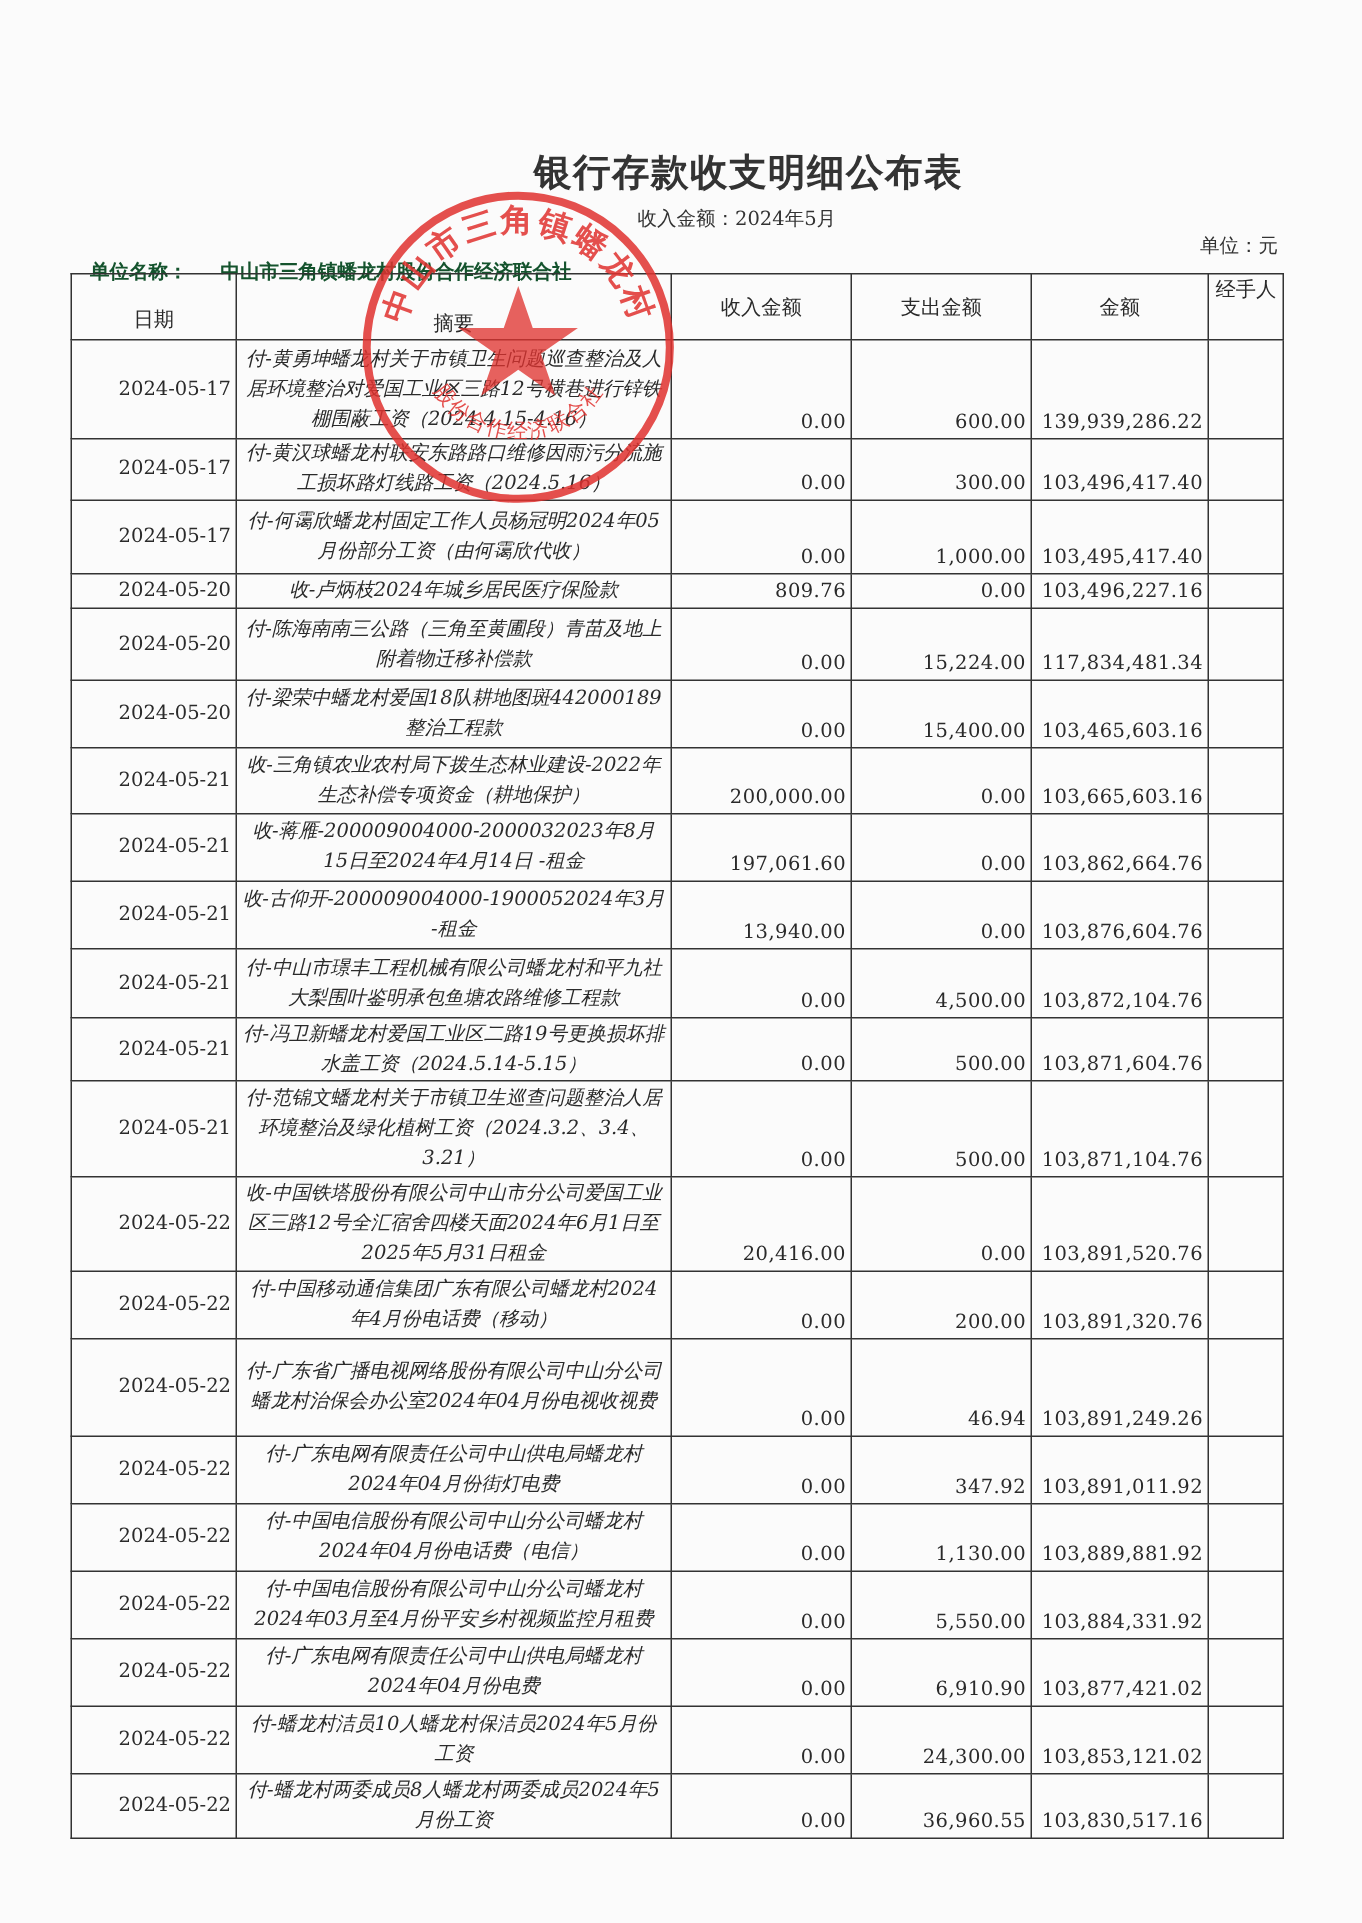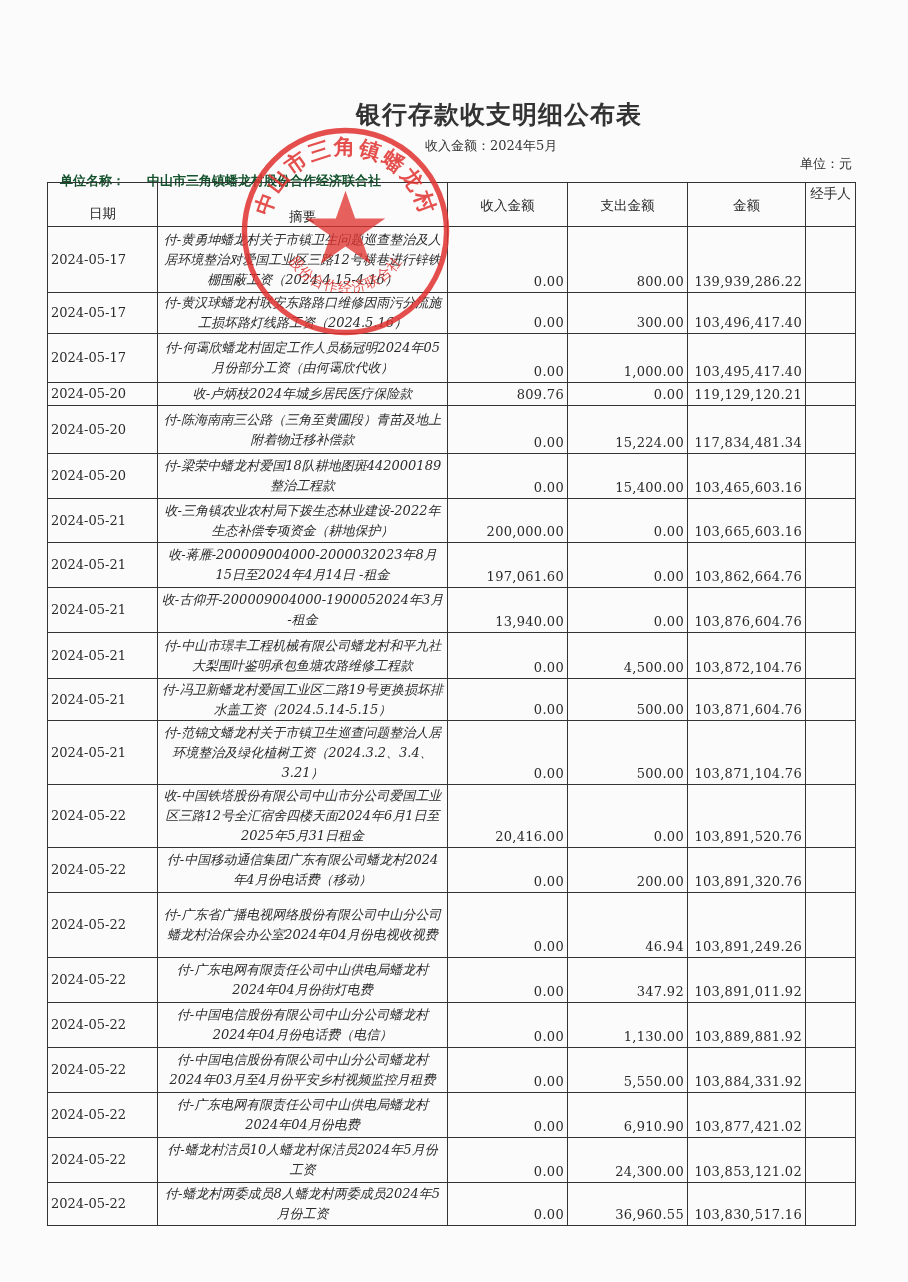--- a/index.html
+++ b/index.html
@@ -10,21 +10,21 @@
            font-size:25px; font-weight:bold; letter-spacing:1px; color:#333;padding-left:45px; }
   .period { position:absolute; left:425px; top:137px; font-size:13px; color:#333; }
   .unit { position:absolute; right:56px; top:155px; font-size:13px; color:#333; }
   .org { position:absolute; left:60px; top:172px; font-size:13px; color:#14532d;font-weight:bold; }
   .org .lbl { margin-right:22px; }
   table.ledger { position:absolute; left:47px; top:182px; border-collapse:collapse;
                  table-layout:fixed; width:808px; }
   table.ledger td, table.ledger th { border:1.3px solid #333; padding:0 3px;
                  font-weight:normal; font-size:13px; line-height:20px; }
   table.ledger th { font-size:13.5px; height:20px; vertical-align:middle; text-align:center; }
-  td.date { text-align:left; vertical-align:middle; font-size:13px; }
+  td.date { text-align:right; vertical-align:middle; font-size:13px; }
   td.desc { vertical-align:middle; text-align:center; padding-left:4px; line-height:20.5px;
             font-size:13.5px;font-style:italic; }
   td.num { text-align:right; vertical-align:bottom; padding-bottom:2px; font-size:13px;
            letter-spacing:0.3px; }
   td.bal { text-align:right; vertical-align:bottom; padding-bottom:4px; padding-right:4px; font-size:13px; letter-spacing:0.3px; }
   .stamp { position:absolute; left:238px; top:124px; width:215px; height:215px; pointer-events:none; opacity:0.85; }
 </style>
 </head>
 <body>
 
@@ -54,21 +54,21 @@
       <th>支出金额</th>
       <th>金额</th>
       <th style="vertical-align:top">经手人</th>
     </tr>
   </thead>
   <tbody id="ledger-body">
       <tr style="height: 66px;">
         <td class="date">2024-05-17</td>
         <td class="desc">付-黄勇坤蟠龙村关于市镇卫生问题巡查整治及人居环境整治对爱国工业区三路12号横巷进行锌铁棚围蔽工资（2024.4.15-4.16）</td>
         <td class="num">0.00</td>
-        <td class="num">800.00</td>
+        <td class="num">600.00</td>
         <td class="bal">139,939,286.22</td>
         <td class="num"></td>
       </tr>
       <tr style="height: 41px;">
         <td class="date">2024-05-17</td>
         <td class="desc">付-黄汉球蟠龙村联安东路路口维修因雨污分流施工损坏路灯线路工资（2024.5.16）</td>
         <td class="num">0.00</td>
         <td class="num">300.00</td>
         <td class="bal">103,496,417.40</td>
         <td class="num"></td>
@@ -79,21 +79,21 @@
         <td class="num">0.00</td>
         <td class="num">1,000.00</td>
         <td class="bal">103,495,417.40</td>
         <td class="num"></td>
       </tr>
       <tr style="height: 23px;">
         <td class="date">2024-05-20</td>
         <td class="desc">收-卢炳枝2024年城乡居民医疗保险款</td>
         <td class="num">809.76</td>
         <td class="num">0.00</td>
-        <td class="bal">119,129,120.21</td>
+        <td class="bal">103,496,227.16</td>
         <td class="num"></td>
       </tr>
       <tr style="height: 48px;">
         <td class="date">2024-05-20</td>
         <td class="desc">付-陈海南南三公路（三角至黄圃段）青苗及地上附着物迁移补偿款</td>
         <td class="num">0.00</td>
         <td class="num">15,224.00</td>
         <td class="bal">117,834,481.34</td>
         <td class="num"></td>
       </tr>

